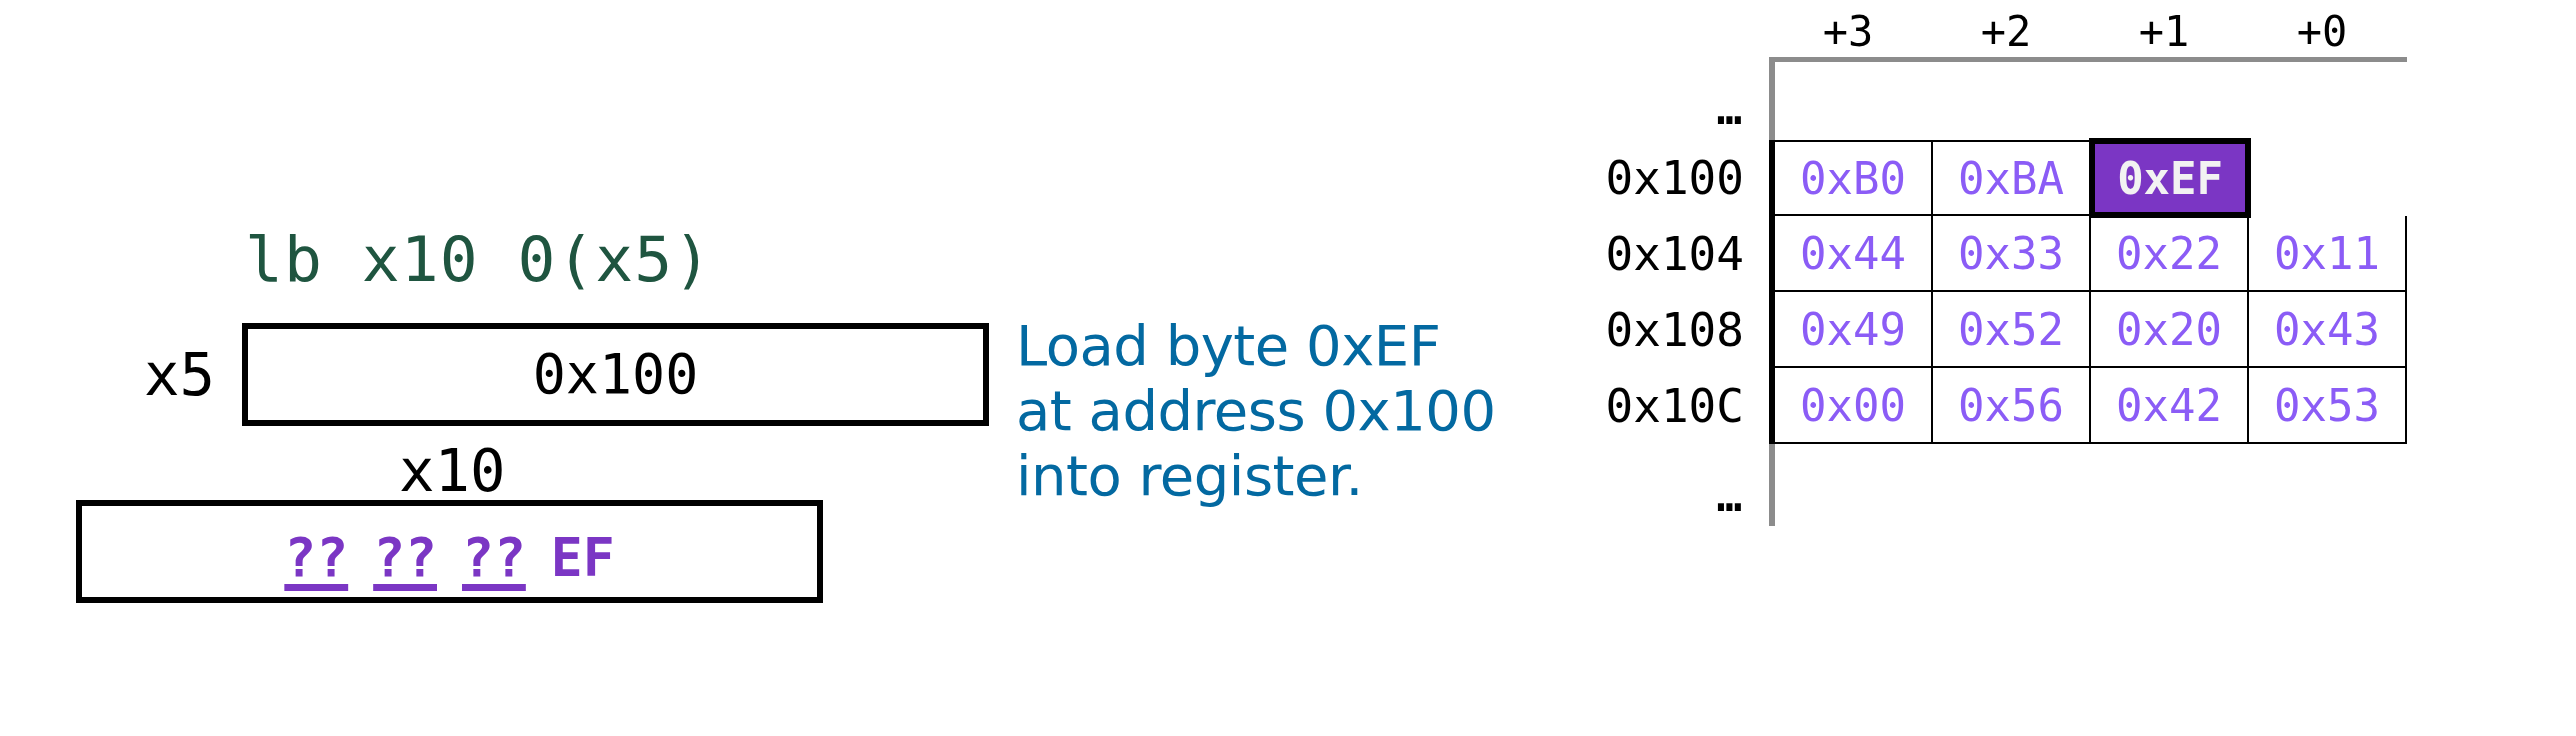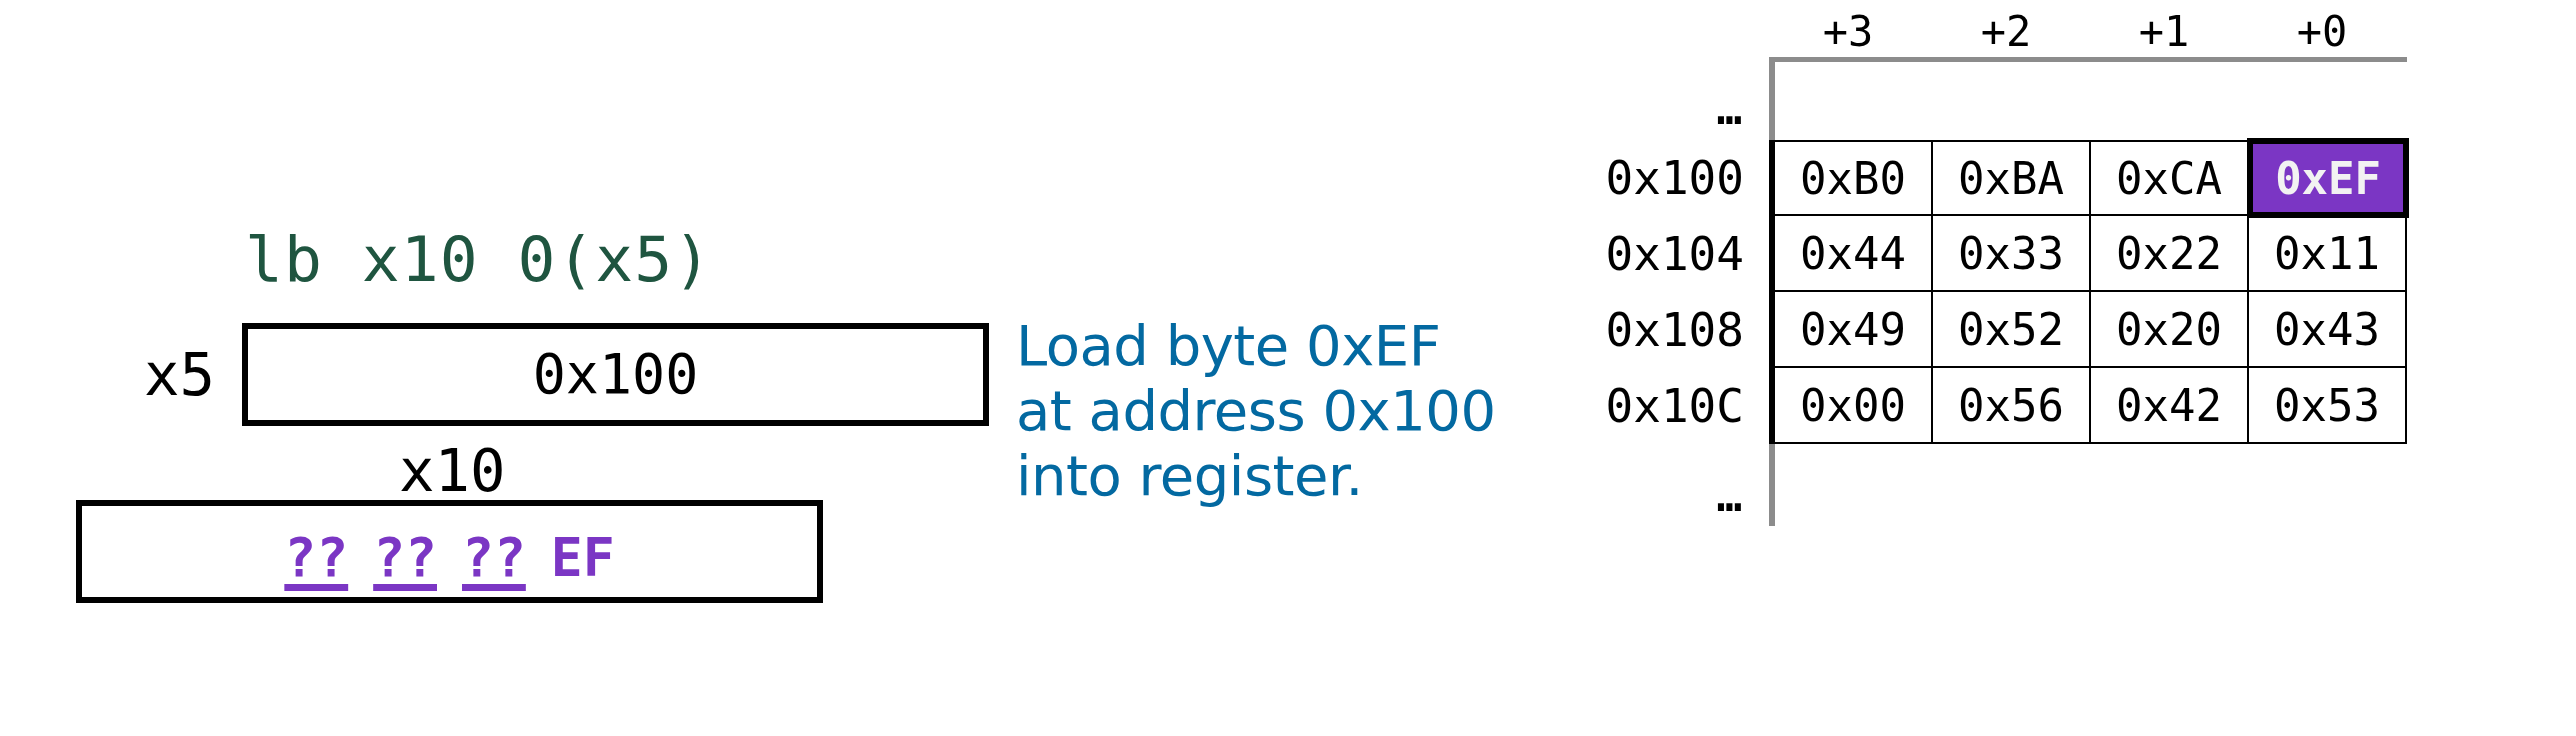--- a/index.html
+++ b/index.html
@@ -163,21 +163,21 @@
     width: 158px;
     height: 76px;
     box-sizing: border-box;
     border-right: 2.9px solid #000000;
     border-bottom: 2.9px solid #000000;
     display: flex;
     align-items: center;
     justify-content: center;
     font-family: "DejaVu Sans Mono", monospace;
     font-size: 44px;
-    color: #000000;
+    color: #8b5cf6;
     background: #ffffff;
   }
   .mem-cell:last-child { border-right: 2.9px solid #000000; }
 
   .mem-row-first .mem-cell { border-top: 2.9px solid #000000; }
 
   .mem-cell.highlight {
     background: #7b36c4;
     color: #f2f2f2;
     font-weight: bold;
@@ -249,21 +249,20 @@
     <div class="mem-row">
       <div class="mem-rowlabel ellipsis">…</div>
       <div class="mem-ellipsis-cells"></div>
     </div>
 
     <div class="mem-row mem-row-first">
       <div class="mem-rowlabel">0x100</div>
       <div class="mem-cells">
         <div class="mem-cell">0xB0</div>
         <div class="mem-cell">0xBA</div>
-        <div class="mem-cell">0xCA</div>
         <div class="mem-cell highlight">0xEF</div>
       </div>
     </div>
 
     <div class="mem-row">
       <div class="mem-rowlabel">0x104</div>
       <div class="mem-cells">
         <div class="mem-cell">0x44</div>
         <div class="mem-cell">0x33</div>
         <div class="mem-cell">0x22</div>

